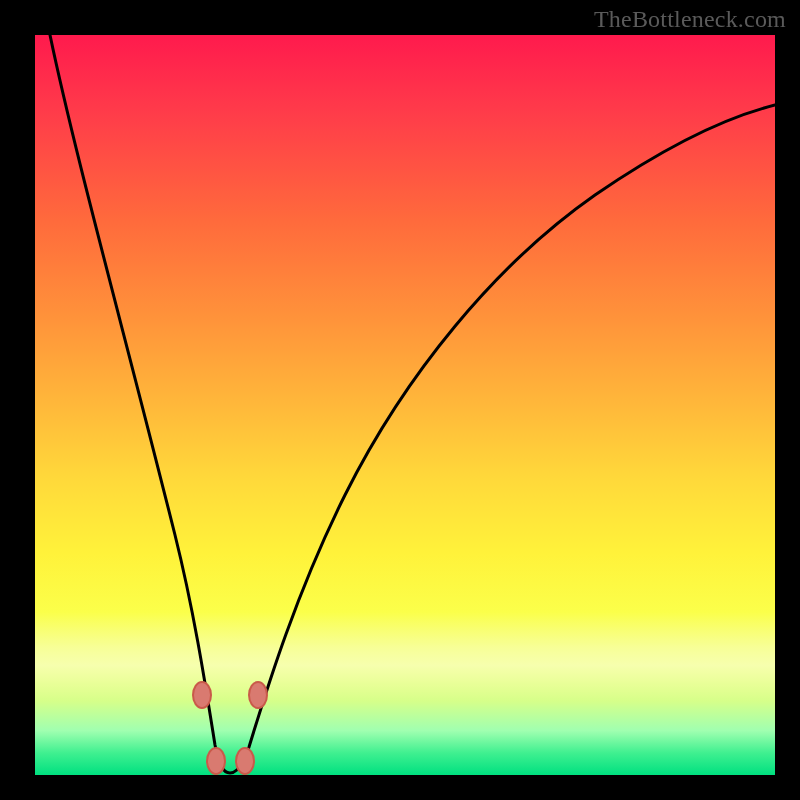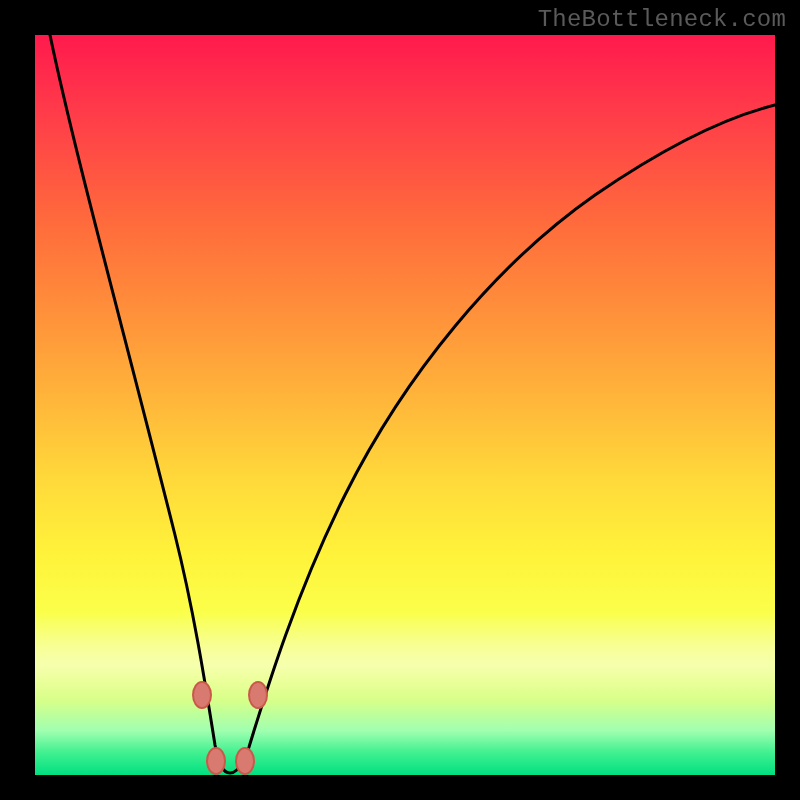--- a/index.html
+++ b/index.html
@@ -56,21 +56,21 @@
       rgba(255,255,255,0) 100%);
   }
   svg.curve {
     position: absolute;
     inset: 0;
   }
   .watermark {
     position: absolute;
     top: 6px;
     right: 14px;
-    font-family: Liberation Mono, monospace;
+    font-family: Liberation Serif, serif;
     font-size: 24px;
     color: #5a5a5a;
     font-weight: 500;
     letter-spacing: 0.2px;
   }
   .marker {
     fill: #d97a70;
     stroke: #c95a4a;
     stroke-width: 2;
   }

